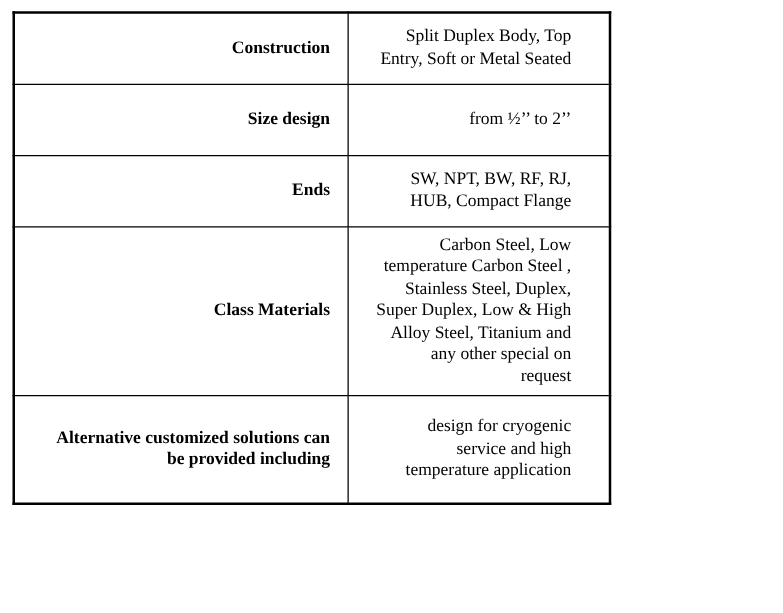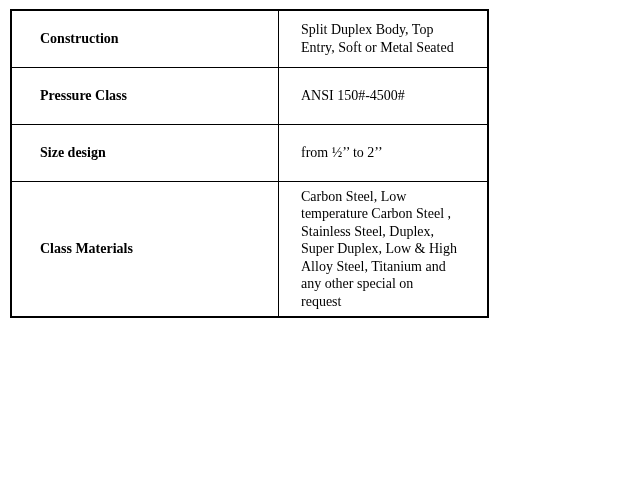--- a/index.html
+++ b/index.html
@@ -15,20 +15,21 @@
     overflow: hidden;
   }
   .spec-table {
     position: absolute;
     left: 10px;
     top: 9px;
     width: 479px;
     border-collapse: collapse;
     table-layout: fixed;
     border: 2px solid #000000;
+    text-align: right;
   }
   .spec-table td {
     border: 1px solid #000000;
     vertical-align: middle;
     font-family: "Liberation Serif", "DejaVu Serif", serif;
     font-size: 14px;
     line-height: 17.5px;
     color: #000000;
     overflow: hidden;
   }
@@ -48,26 +49,30 @@
 <body>
 
 <div class="page">
   <table class="spec-table">
     <tbody>
       <tr class="row-s">
         <td class="label-cell">Construction</td>
         <td class="value-cell">Split Duplex Body, Top Entry, Soft or Metal Seated</td>
       </tr>
       <tr class="row-s">
-        <td class="label-cell">Pressure Class</td>
-        <td class="value-cell">ANSI 150#-4500#</td>
+        <td class="label-cell">Size design</td>
+        <td class="value-cell">from ½’’ to 2’’</td>
       </tr>
       <tr class="row-s">
-        <td class="label-cell">Size design</td>
-        <td class="value-cell">from ½’’ to 2’’</td>
+        <td class="label-cell">Ends</td>
+        <td class="value-cell">SW, NPT, BW, RF, RJ, HUB, Compact Flange</td>
       </tr>
       <tr class="row-m">
         <td class="label-cell">Class Materials</td>
         <td class="value-cell">Carbon Steel, Low temperature Carbon Steel , Stainless Steel, Duplex, Super Duplex, Low &amp; High Alloy Steel, Titanium and any other special on request</td>
+      </tr>
+      <tr class="row-l">
+        <td class="label-cell">Alternative customized solutions can be provided including</td>
+        <td class="value-cell">design for cryogenic service and high temperature application</td>
       </tr>
     </tbody>
   </table>
 </div>
 
 </body></html>

